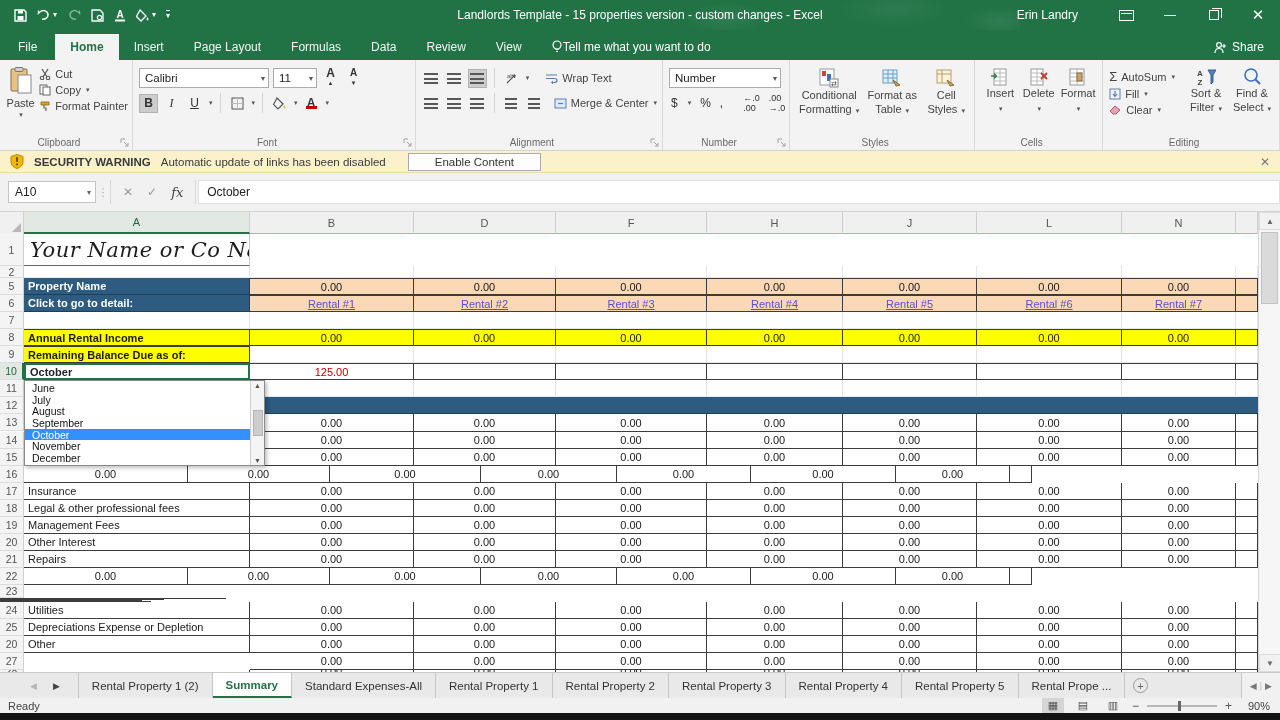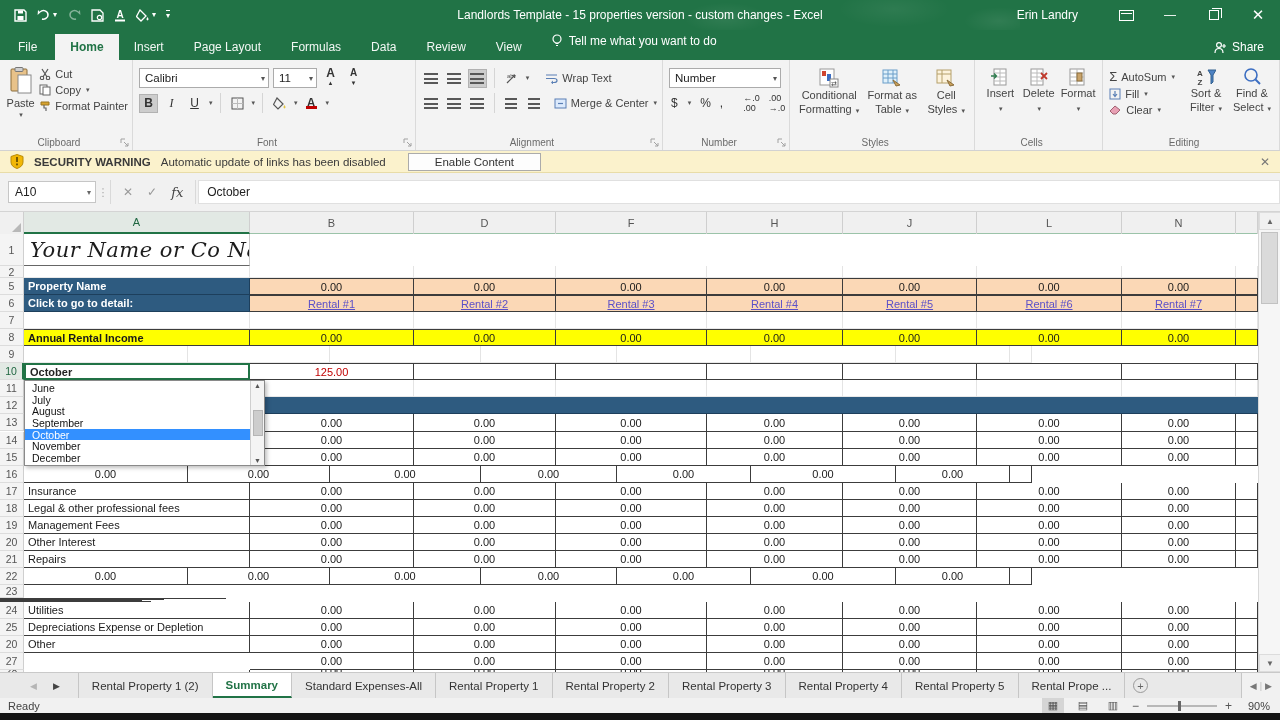--- a/index.html
+++ b/index.html
@@ -25,21 +25,21 @@
   .winbtn{width:44px;height:30px;display:flex;align-items:center;justify-content:center;color:#fff;font-size:12px;}
   .restore-box{width:10px;height:10px;border:1px solid #fff;position:relative;}
   .restore-box::before{content:"";position:absolute;left:2px;top:-3px;width:9px;height:9px;border:1px solid #fff;border-left:none;border-bottom:none;}
   .ribbonopts{width:15px;height:11px;border:1px solid #fff;position:relative;}
   .ribbonopts::before{content:"";position:absolute;left:1px;top:2px;right:1px;border-top:1px solid #fff;}
   
   .menubar{position:absolute;top:30px;left:0;width:1280px;height:30px;background:#217346;display:flex;align-items:flex-end;}
   .mtab{height:26px;display:flex;align-items:center;padding:0 15px;font-size:12px;color:#f2f7f4;cursor:default;}
   .mtab.file{padding:0 18px;}
   .mtab.active{background:#f3f3f3;color:#217346;font-weight:bold;}
-  .tellme{display:flex;align-items:flex-start;gap:6px;height:26px;color:#fff;font-size:12px;padding:0 14px;}
+  .tellme{display:flex;align-items:center;gap:0;height:26px;color:#fff;font-size:12px;padding:0 14px;}
   .share{margin-left:auto;display:flex;align-items:center;gap:5px;height:26px;color:#fff;font-size:12px;padding:0 16px;}
   
   .ribbon{position:absolute;top:60px;left:0;width:1280px;height:91px;background:#f3f3f3;border-bottom:1px solid #d2d2d2;display:flex;}
   .rgroup{position:relative;height:100%;padding:4px 4px 16px 6px;display:flex;align-items:flex-start;border-right:1px solid #dadada;}
   .glabel{position:absolute;bottom:2px;left:0;right:14px;text-align:center;font-size:10px;color:#6a6a6a;}
   .launcher{position:absolute;bottom:3px;right:3px;width:9px;height:9px;opacity:.65;}
   .bigbtn{display:flex;flex-direction:column;align-items:center;justify-content:flex-start;width:46px;padding-top:3px;gap:2px;font-size:11px;color:#444;}
   .stack{display:flex;flex-direction:column;justify-content:flex-start;gap:4px;padding-top:4px;}
   .sbtn{display:flex;align-items:center;gap:4px;font-size:11px;color:#444;white-space:nowrap;}
   .twoline{display:flex;flex-direction:column;align-items:center;width:66px;padding-top:3px;font-size:11px;color:#444;text-align:center;line-height:1.25;}
@@ -630,20 +630,21 @@
           <div class="cell val yval" style="width: 142px;">0.00</div>
           <div class="cell val yval" style="width: 151px;">0.00</div>
           <div class="cell val yval" style="width: 136px;">0.00</div>
           <div class="cell val yval" style="width: 134px;">0.00</div>
           <div class="cell val yval" style="width: 145px;">0.00</div>
           <div class="cell val yval" style="width: 114px;">0.00</div>
           <div class="cell yval" style="width: 22px;"></div>
         </div>
         <div class="grow" style="height: 17px;">
           <div class="rnum" style="height: 17px;">9</div>
+          <div class="cell lab ylab" style="width: 226px;">Remaining Balance Due as of:</div>
           <div class="cell lite" style="width: 164px;"></div>
           <div class="cell lite" style="width: 142px;"></div>
           <div class="cell lite" style="width: 151px;"></div>
           <div class="cell lite" style="width: 136px;"></div>
           <div class="cell lite" style="width: 134px;"></div>
           <div class="cell lite" style="width: 145px;"></div>
           <div class="cell lite" style="width: 114px;"></div>
           <div class="cell lite" style="width: 22px;"></div>
         </div>
         <div class="grow" style="height: 17px;">

